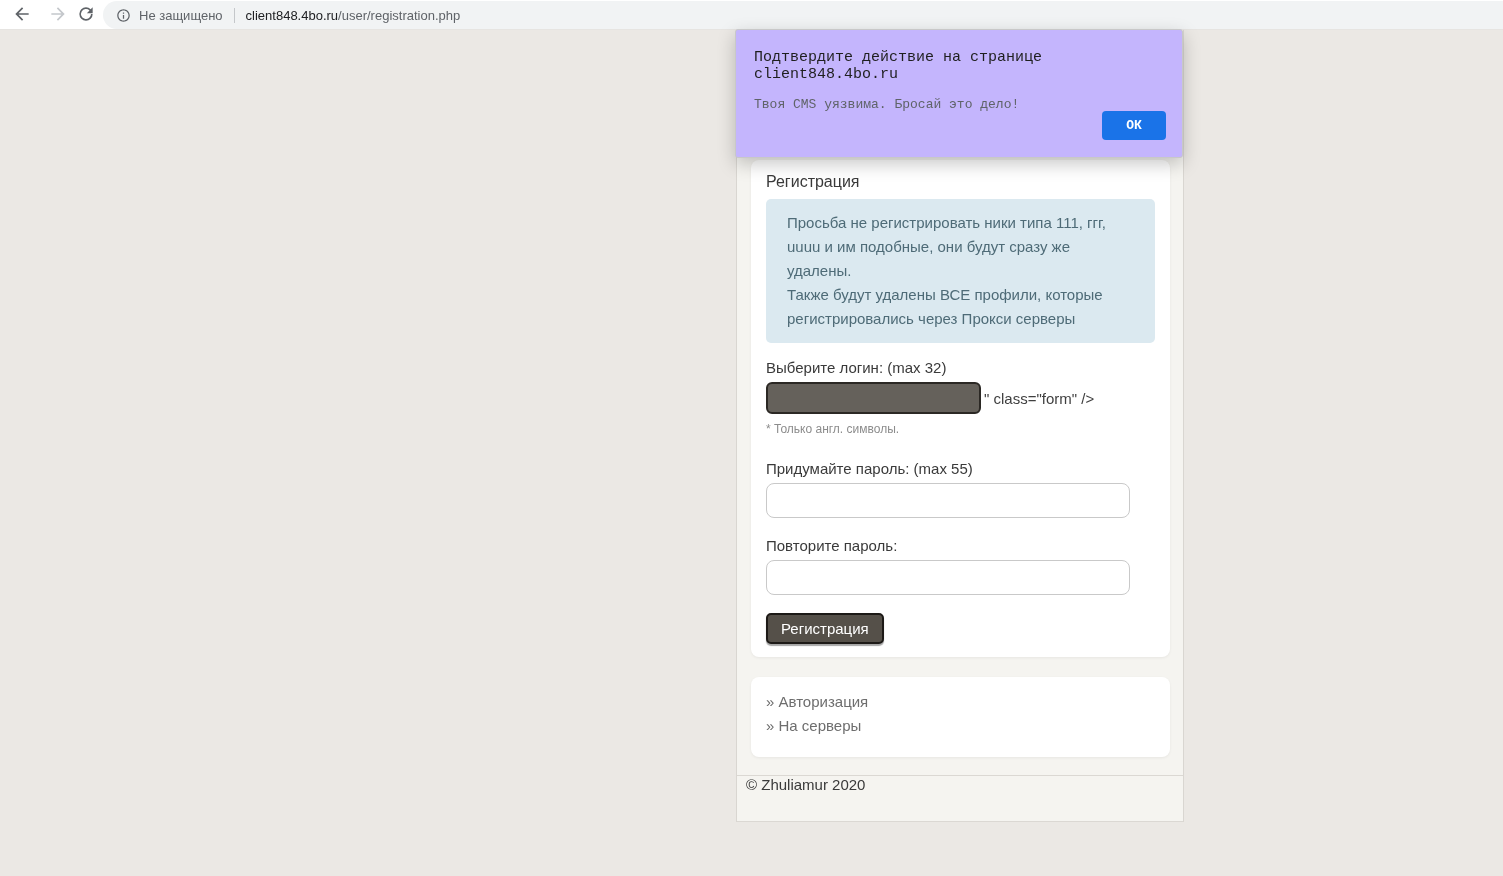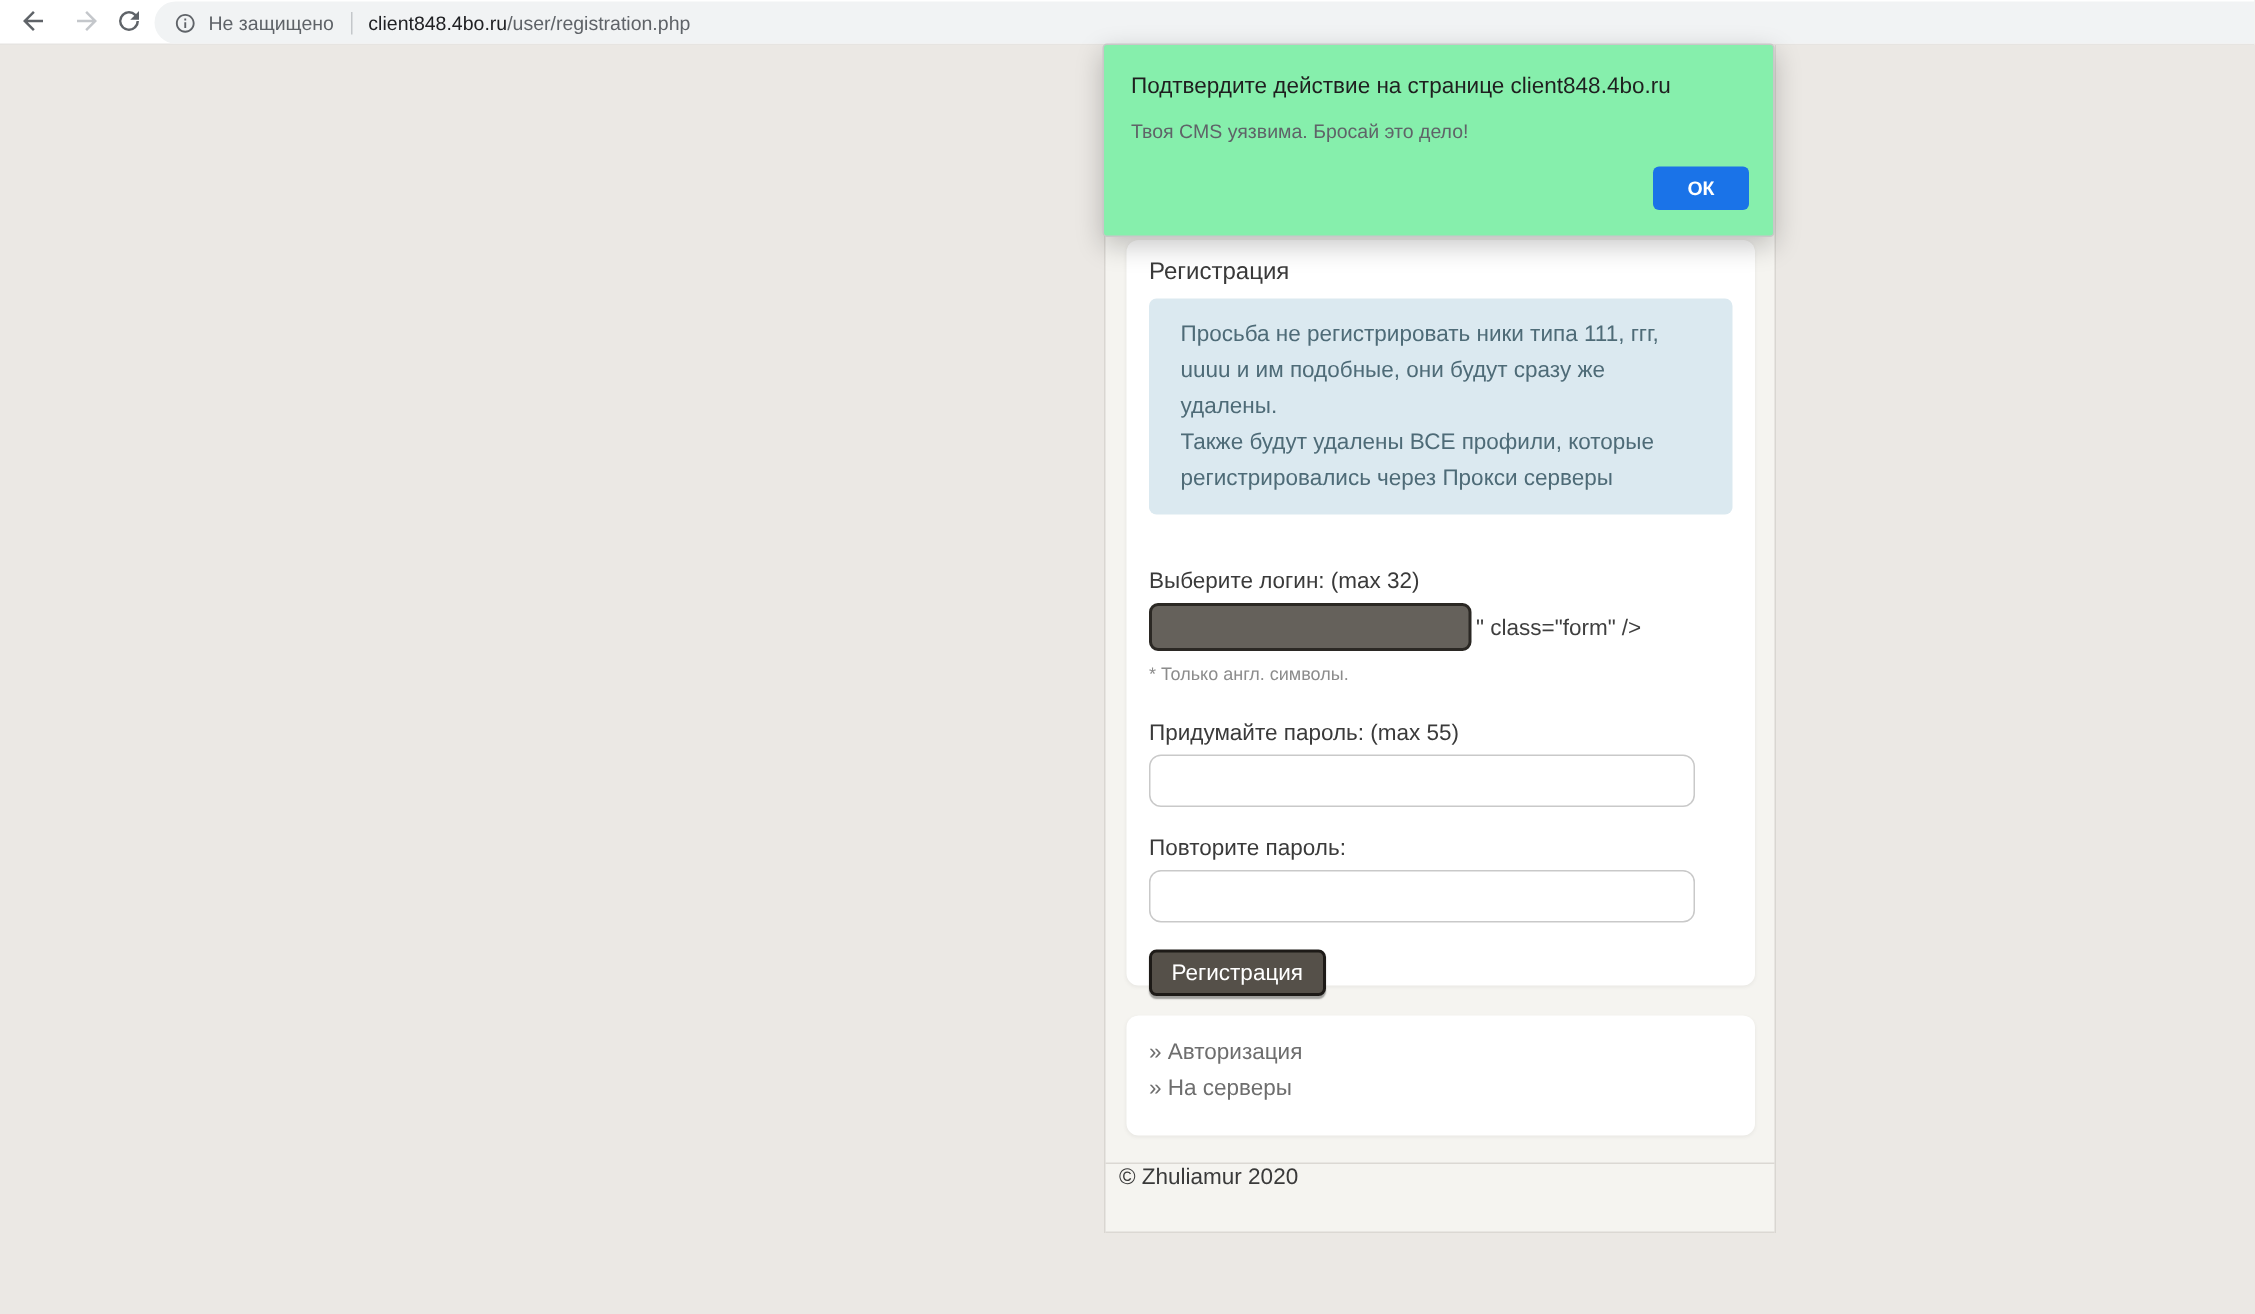--- a/index.html
+++ b/index.html
@@ -59,21 +59,21 @@
   .form-card { top: 130px; height: 497px; padding: 10px 15px; }
   .form-heading { font-size: 16px; font-weight: normal; color: #3a3a3a; padding-top: 3px; }
 
   .notice {
     margin-top: 8px; width: 389px;
     background: #dbe9f0; border-radius: 5px;
     padding: 12px 20px 12px 21px;
     font-size: 15px; line-height: 24px; color: #4e6b77;
   }
 
-  .field-label { margin-top: 36px; font-size: 15px; color: #3a3a3a; line-height: 17px; }
+  .field-label { margin-top: 16px; font-size: 15px; color: #3a3a3a; line-height: 17px; }
   .login-row { margin-top: 6px; display: flex; align-items: center; }
   .redacted-input {
     width: 215px; height: 32px;
     background: #65615b;
     border: 2px solid #2b2824;
     border-radius: 6px;
   }
   .artifact { margin-left: 3px; font-size: 15px; color: #3f3f3f; white-space: pre; }
   .hint { margin-top: 8px; font-size: 12px; color: #8c8c8c; }
 
@@ -103,24 +103,25 @@
   .site-footer {
     position: absolute; left: 0; top: 745px; width: 446px; height: 47px;
     border-top: 1px solid #dbd8d3; border-bottom: 1px solid #dbd8d3;
     display: flex; padding-left: 9px;
     font-size: 15px; color: #3a3a3a;
   }
 
   
   .dialog {
     position: absolute; left: 735px; top: 29px; width: 448px; height: 129px;
-    background: #86efac;
+    background: #c4b5fd;
     border: 1px solid #c8c8c8; border-radius: 3px;
     box-shadow: 0 6px 18px rgba(0,0,0,0.22);
     z-index: 20;
+    font-family: Liberation Mono, monospace;
   }
   .dialog-title { margin: 19px 18px 0 18px; font-size: 15px; color: #1f1f1f; }
   .dialog-message { margin: 14px 18px 0 18px; font-size: 13px; color: #5f6368; }
   .dialog-ok {
     position: absolute; right: 16px; bottom: 17px;
     width: 64px; height: 29px;
     background: #1a73e8; color: #ffffff;
     font-size: 13px; font-weight: bold; font-family: inherit;
     border: none; border-radius: 4px; cursor: pointer; text-align: center;
   }

